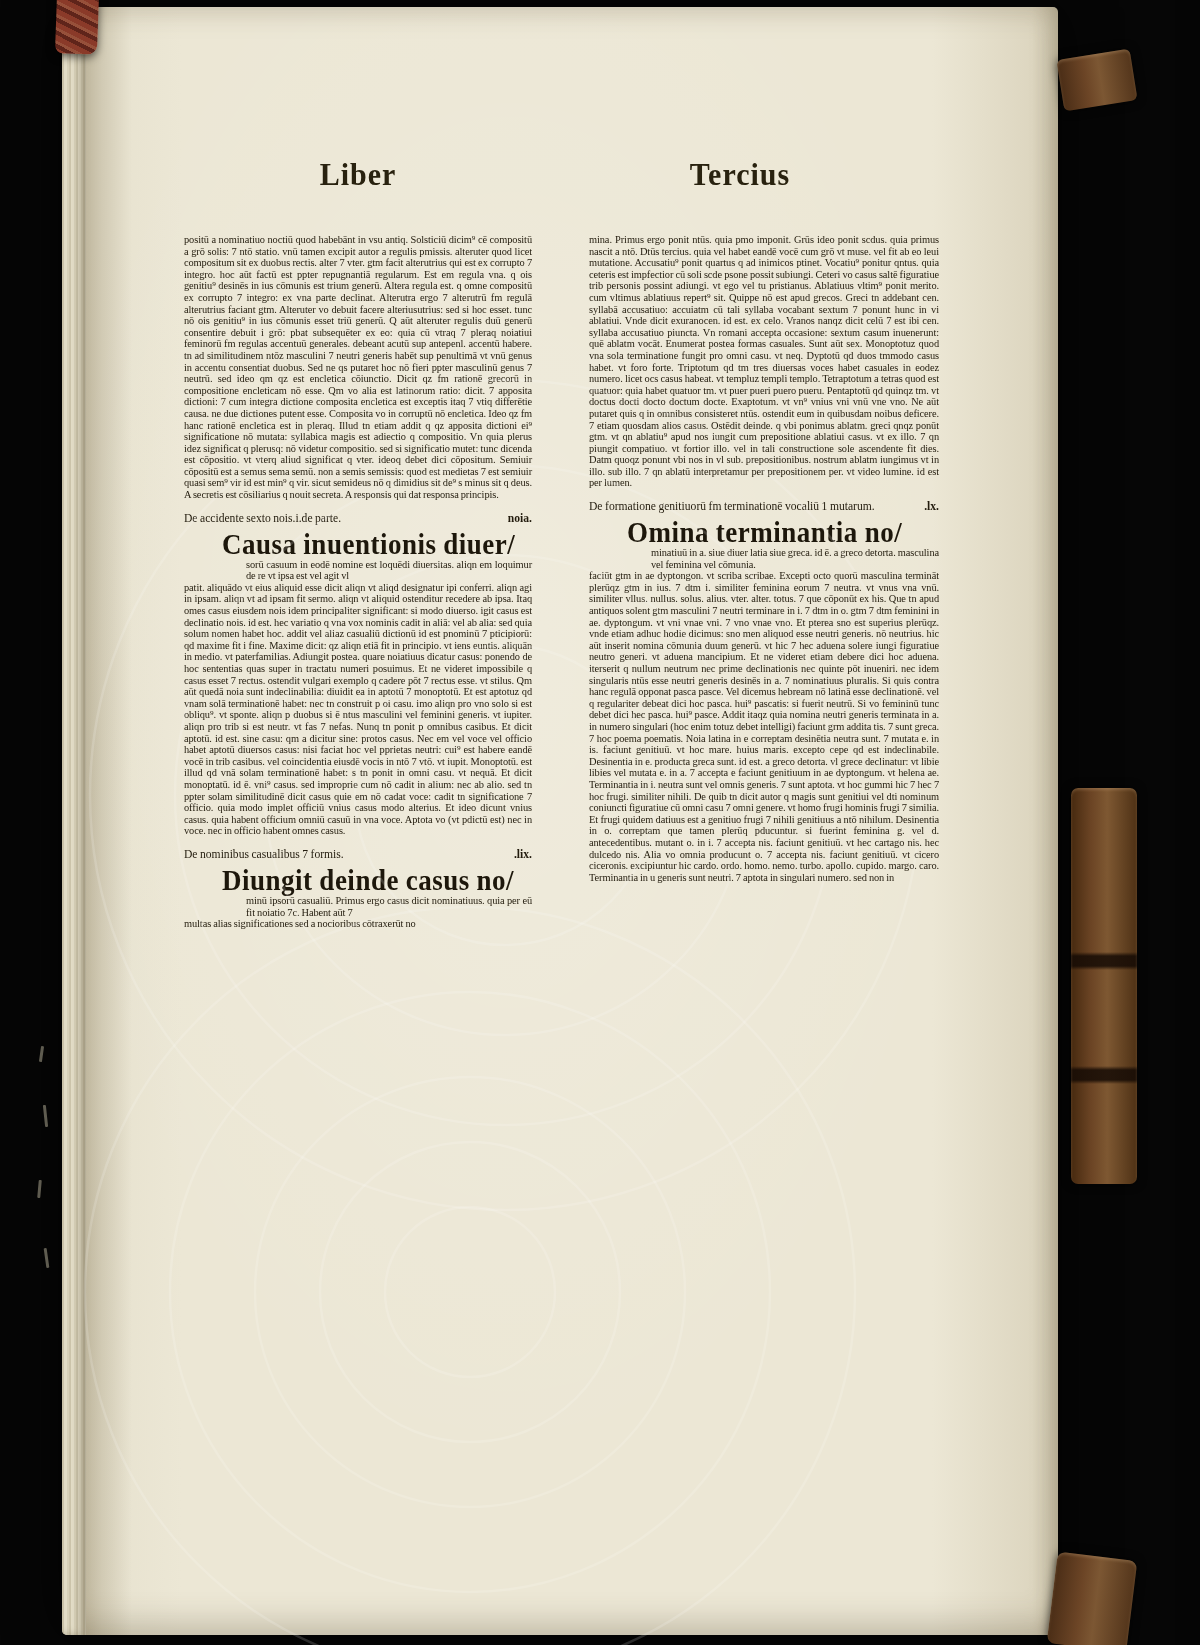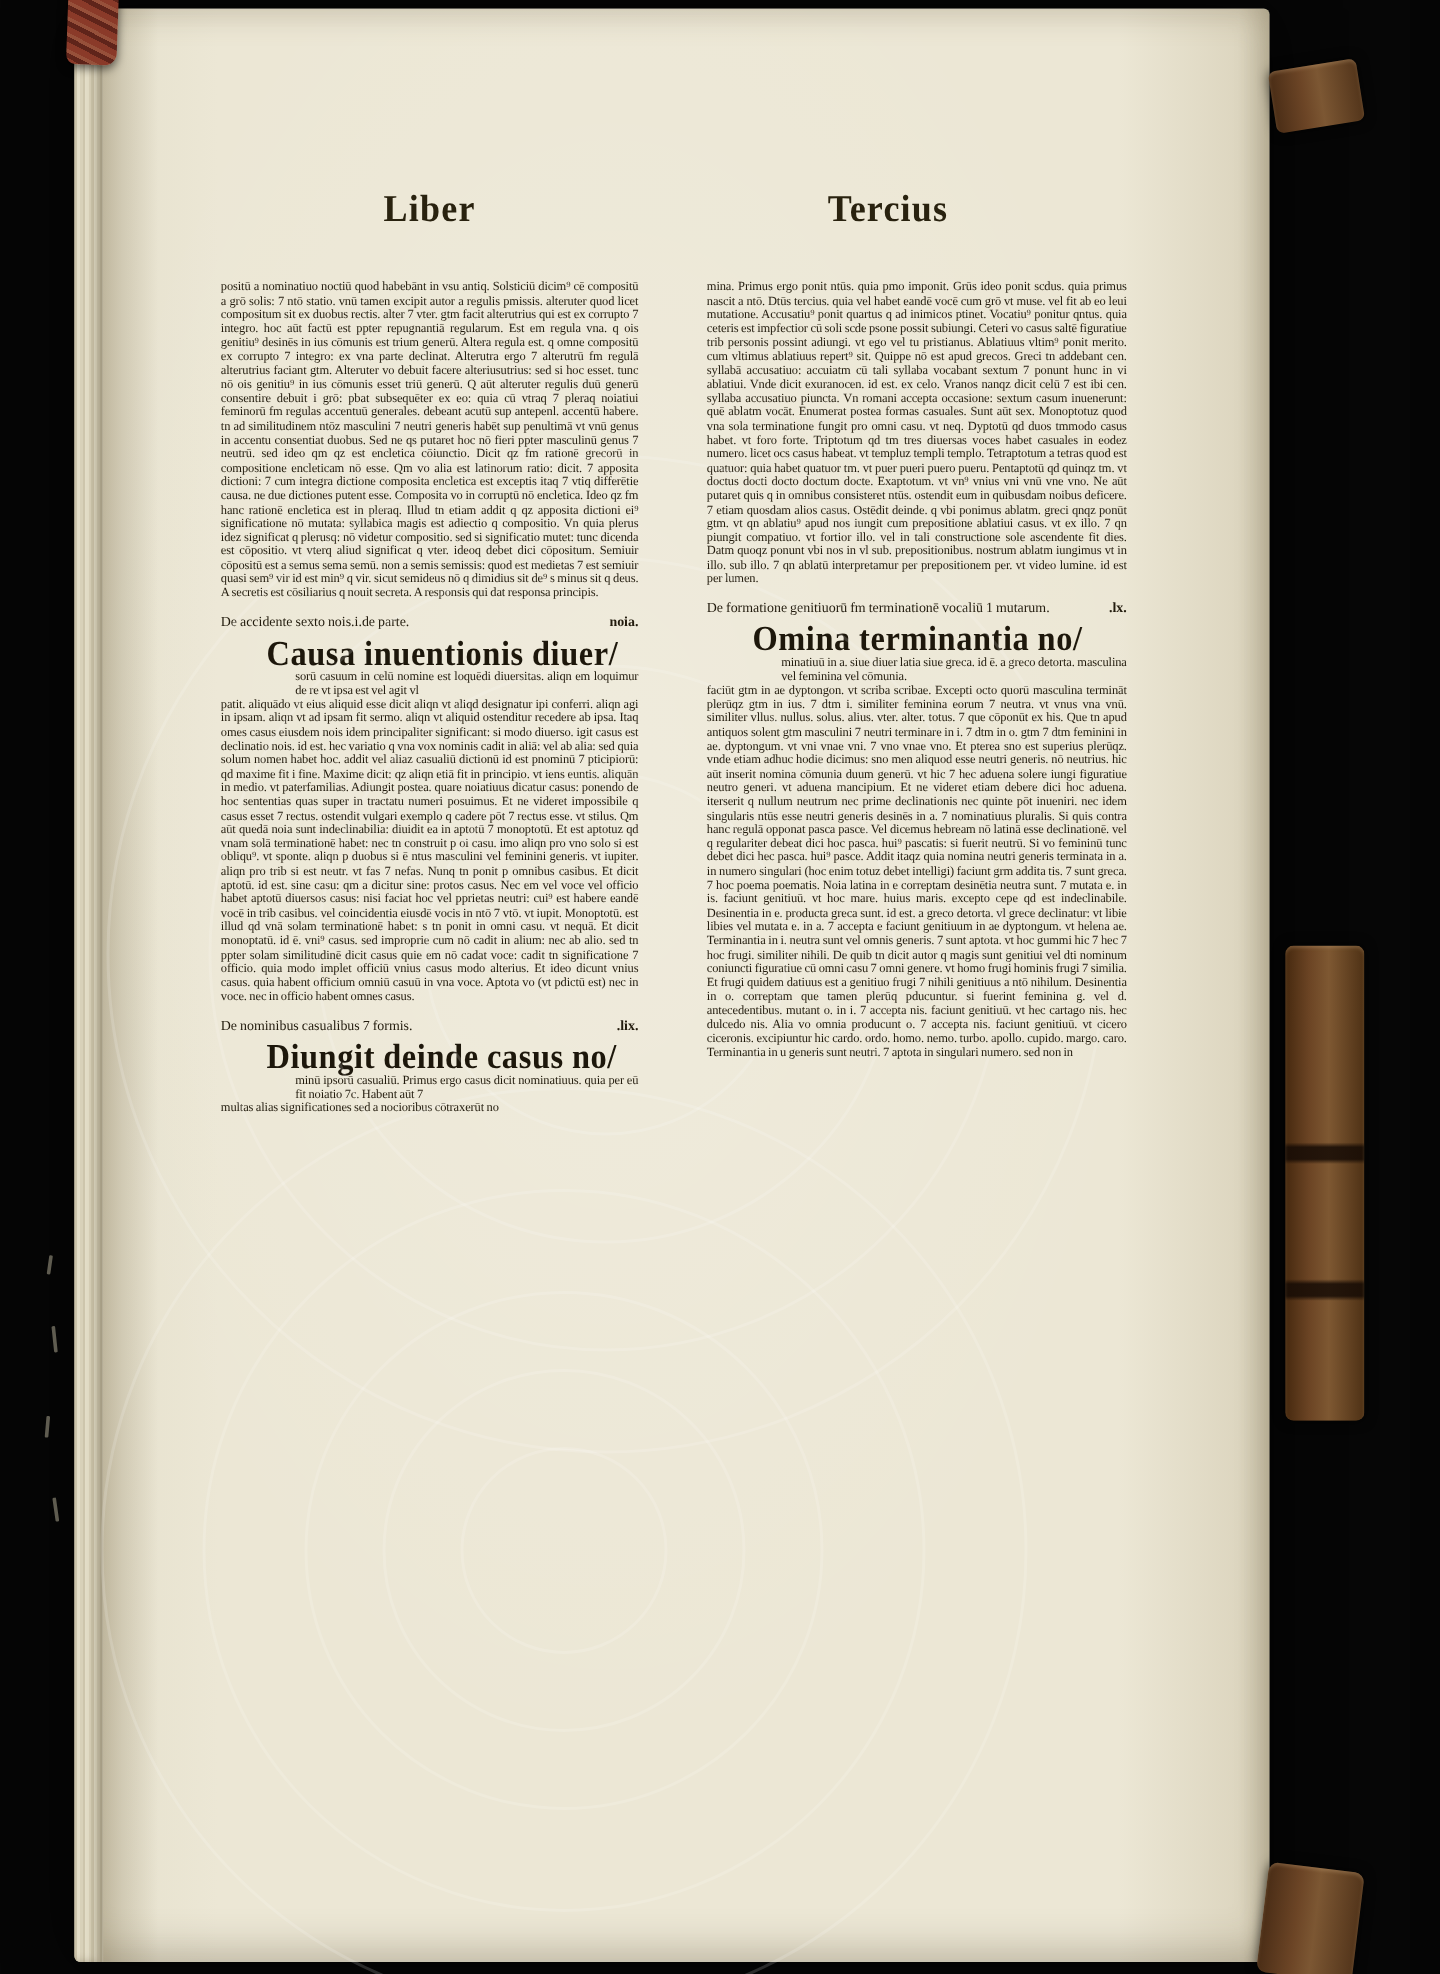--- a/index.html
+++ b/index.html
@@ -68,21 +68,21 @@
     <div class="fore-edge"></div>
     <div class="gutter-shade"></div>
 
     <div class="running-head rh-left">Liber</div>
     <div class="running-head rh-right">Tercius</div>
 
     <div class="col col-left" id="col-0">
         <div class="blk body">positū a nominatiuo noctiū quod habebānt in vsu antiq. Solsticiū dicim⁹ cē compositū a grō solis: 7 ntō statio. vnū tamen excipit autor a regulis pmissis. alteruter quod licet compositum sit ex duobus rectis. alter 7 vter. gtm facit alterutrius qui est ex corrupto 7 integro. hoc aūt factū est ppter repugnantiā regularum. Est em regula vna. q ois genitiu⁹ desinēs in ius cōmunis est trium generū. Altera regula est. q omne compositū ex corrupto 7 integro: ex vna parte declinat. Alterutra ergo 7 alterutrū fm regulā alterutrius faciant gtm. Alteruter vo debuit facere alteriusutrius: sed si hoc esset. tunc nō ois genitiu⁹ in ius cōmunis esset triū generū. Q aūt alteruter regulis duū generū consentire debuit i grō: pbat subsequēter ex eo: quia cū vtraq 7 pleraq noiatiui feminorū fm regulas accentuū generales. debeant acutū sup antepenl. accentū habere. tn ad similitudinem ntōz masculini 7 neutri generis habēt sup penultimā vt vnū genus in accentu consentiat duobus. Sed ne qs putaret hoc nō fieri ppter masculinū genus 7 neutrū. sed ideo qm qz est encletica cōiunctio. Dicit qz fm rationē grecorū in compositione encleticam nō esse. Qm vo alia est latinorum ratio: dicit. 7 apposita dictioni: 7 cum integra dictione composita encletica est exceptis itaq 7 vtiq differētie causa. ne due dictiones putent esse. Composita vo in corruptū nō encletica. Ideo qz fm hanc rationē encletica est in pleraq. Illud tn etiam addit q qz apposita dictioni ei⁹ significatione nō mutata: syllabica magis est adiectio q compositio. Vn quia plerus idez significat q plerusq: nō videtur compositio. sed si significatio mutet: tunc dicenda est cōpositio. vt vterq aliud significat q vter. ideoq debet dici cōpositum. Semiuir cōpositū est a semus sema semū. non a semis semissis: quod est medietas 7 est semiuir quasi sem⁹ vir id est min⁹ q vir. sicut semideus nō q dimidius sit de⁹ s minus sit q deus. A secretis est cōsiliarius q nouit secreta. A responsis qui dat responsa principis.</div>
         <div class="blk rubric"><span class="num">noia.</span><span>De accidente sexto nois.i.de parte.</span></div>
         <div class="blk display">Causa inuentionis diuer/</div>
-        <div class="blk lead">sorū casuum in celū nomine est loquēdi diuersitas. aliqn em loquimur de re vt ipsa est vel agit vl</div>
+        <div class="blk lead">sorū casuum in eodē nomine est loquēdi diuersitas. aliqn em loquimur de re vt ipsa est vel agit vl</div>
         <div class="blk body">patit. aliquādo vt eius aliquid esse dicit aliqn vt aliqd designatur ipi conferri. aliqn agi in ipsam. aliqn vt ad ipsam fit sermo. aliqn vt aliquid ostenditur recedere ab ipsa. Itaq omes casus eiusdem nois idem principaliter significant: si modo diuerso. igit casus est declinatio nois. id est. hec variatio q vna vox nominis cadit in aliā: vel ab alia: sed quia solum nomen habet hoc. addit vel aliaz casualiū dictionū id est pnominū 7 pticipiorū: qd maxime fit i fine. Maxime dicit: qz aliqn etiā fit in principio. vt iens euntis. aliquān in medio. vt paterfamilias. Adiungit postea. quare noiatiuus dicatur casus: ponendo de hoc sententias quas super in tractatu numeri posuimus. Et ne videret impossibile q casus esset 7 rectus. ostendit vulgari exemplo q cadere pōt 7 rectus esse. vt stilus. Qm aūt quedā noia sunt indeclinabilia: diuidit ea in aptotū 7 monoptotū. Et est aptotuz qd vnam solā terminationē habet: nec tn construit p oi casu. imo aliqn pro vno solo si est obliqu⁹. vt sponte. aliqn p duobus si ē ntus masculini vel feminini generis. vt iupiter. aliqn pro trib si est neutr. vt fas 7 nefas. Nunq tn ponit p omnibus casibus. Et dicit aptotū. id est. sine casu: qm a dicitur sine: protos casus. Nec em vel voce vel officio habet aptotū diuersos casus: nisi faciat hoc vel pprietas neutri: cui⁹ est habere eandē vocē in trib casibus. vel coincidentia eiusdē vocis in ntō 7 vtō. vt iupit. Monoptotū. est illud qd vnā solam terminationē habet: s tn ponit in omni casu. vt nequā. Et dicit monoptatū. id ē. vni⁹ casus. sed improprie cum nō cadit in alium: nec ab alio. sed tn ppter solam similitudinē dicit casus quie em nō cadat voce: cadit tn significatione 7 officio. quia modo implet officiū vnius casus modo alterius. Et ideo dicunt vnius casus. quia habent officium omniū casuū in vna voce. Aptota vo (vt pdictū est) nec in voce. nec in officio habent omnes casus.</div>
         <div class="blk rubric"><span class="num">.lix.</span><span>De nominibus casualibus 7 formis.</span></div>
         <div class="blk display">Diungit deinde casus no/</div>
         <div class="blk lead">minū ipsorū casualiū. Primus ergo casus dicit nominatiuus. quia per eū fit noiatio 7c. Habent aūt 7</div>
         <div class="blk body">multas alias significationes sed a nocioribus cōtraxerūt no</div>
       </div>
     <div class="col col-right" id="col-1">
         <div class="blk body">mina. Primus ergo ponit ntūs. quia pmo imponit. Grūs ideo ponit scdus. quia primus nascit a ntō. Dtūs tercius. quia vel habet eandē vocē cum grō vt muse. vel fit ab eo leui mutatione. Accusatiu⁹ ponit quartus q ad inimicos ptinet. Vocatiu⁹ ponitur qntus. quia ceteris est impfectior cū soli scde psone possit subiungi. Ceteri vo casus saltē figuratiue trib personis possint adiungi. vt ego vel tu pristianus. Ablatiuus vltim⁹ ponit merito. cum vltimus ablatiuus repert⁹ sit. Quippe nō est apud grecos. Greci tn addebant cen. syllabā accusatiuo: accuiatm cū tali syllaba vocabant sextum 7 ponunt hunc in vi ablatiui. Vnde dicit exuranocen. id est. ex celo. Vranos nanqz dicit celū 7 est ibi cen. syllaba accusatiuo piuncta. Vn romani accepta occasione: sextum casum inuenerunt: quē ablatm vocāt. Enumerat postea formas casuales. Sunt aūt sex. Monoptotuz quod vna sola terminatione fungit pro omni casu. vt neq. Dyptotū qd duos tmmodo casus habet. vt foro forte. Triptotum qd tm tres diuersas voces habet casuales in eodez numero. licet ocs casus habeat. vt templuz templi templo. Tetraptotum a tetras quod est quatuor: quia habet quatuor tm. vt puer pueri puero pueru. Pentaptotū qd quinqz tm. vt doctus docti docto doctum docte. Exaptotum. vt vn⁹ vnius vni vnū vne vno. Ne aūt putaret quis q in omnibus consisteret ntūs. ostendit eum in quibusdam noibus deficere. 7 etiam quosdam alios casus. Ostēdit deinde. q vbi ponimus ablatm. greci qnqz ponūt gtm. vt qn ablatiu⁹ apud nos iungit cum prepositione ablatiui casus. vt ex illo. 7 qn piungit compatiuo. vt fortior illo. vel in tali constructione sole ascendente fit dies. Datm quoqz ponunt vbi nos in vl sub. prepositionibus. nostrum ablatm iungimus vt in illo. sub illo. 7 qn ablatū interpretamur per prepositionem per. vt video lumine. id est per lumen.</div>
         <div class="blk rubric"><span class="num">.lx.</span><span>De formatione genitiuorū fm terminationē vocaliū 1 mutarum.</span></div>
         <div class="blk display">Omina terminantia no/</div>

